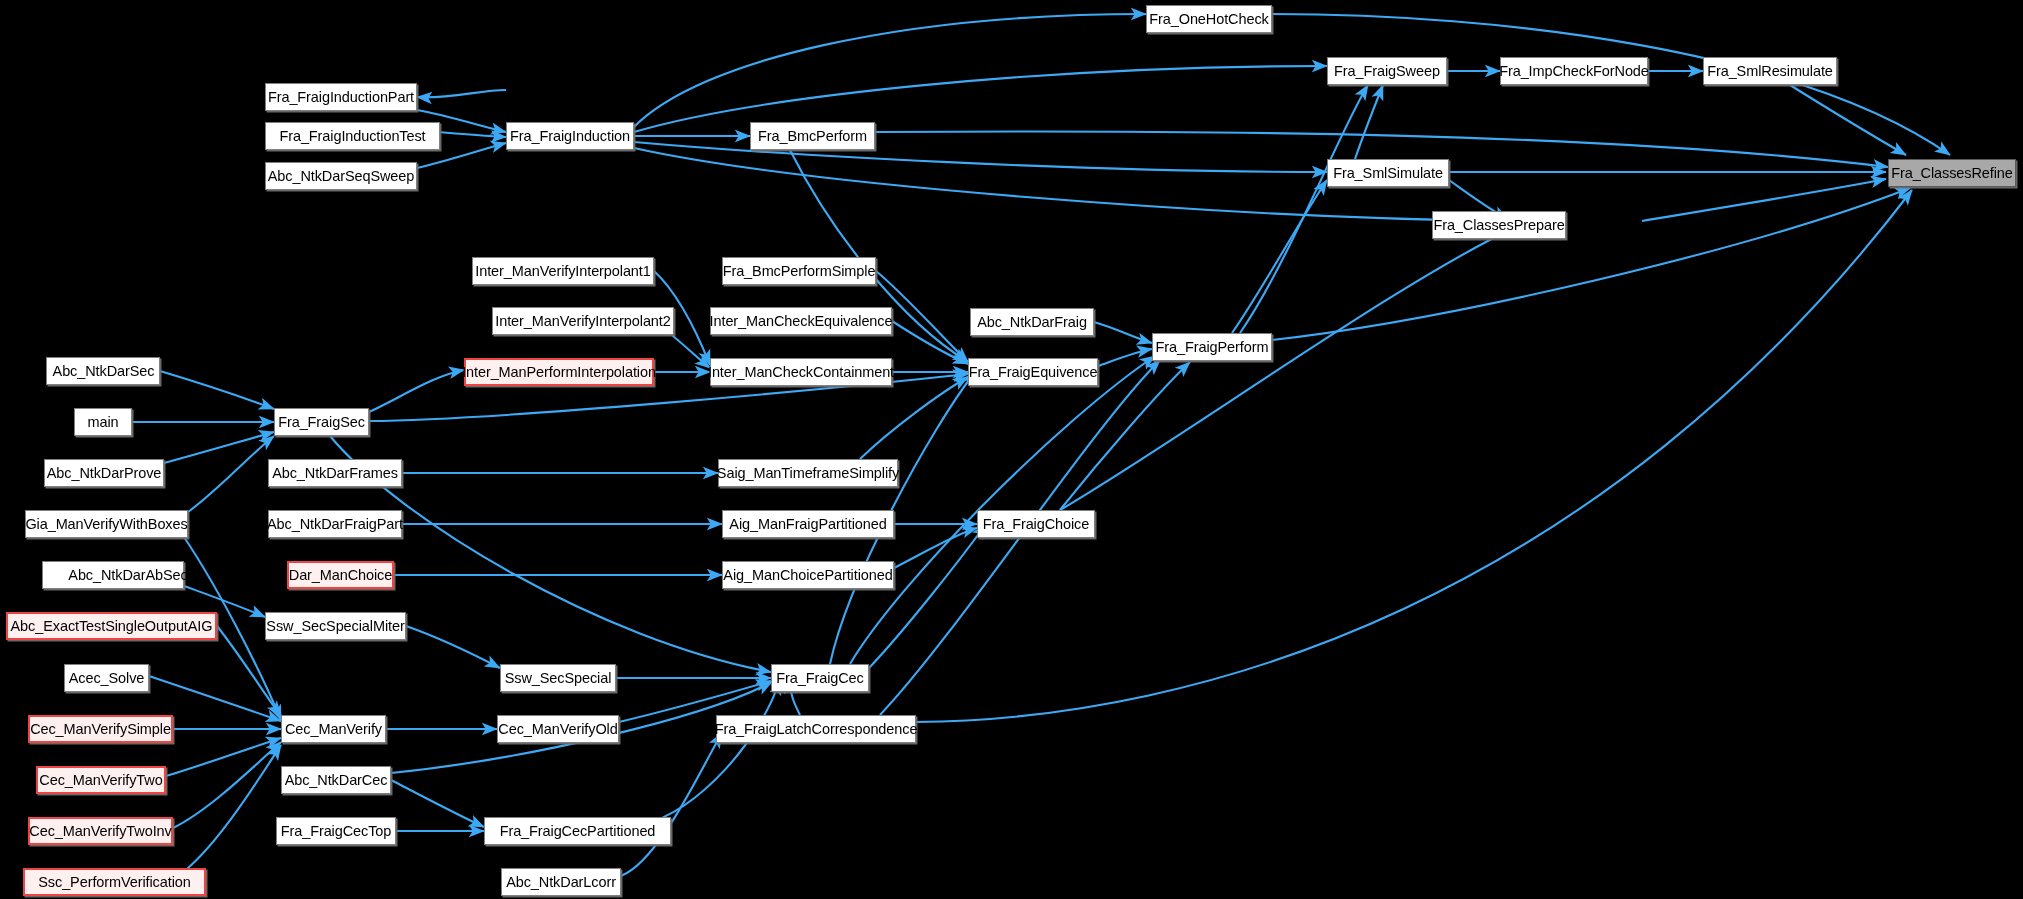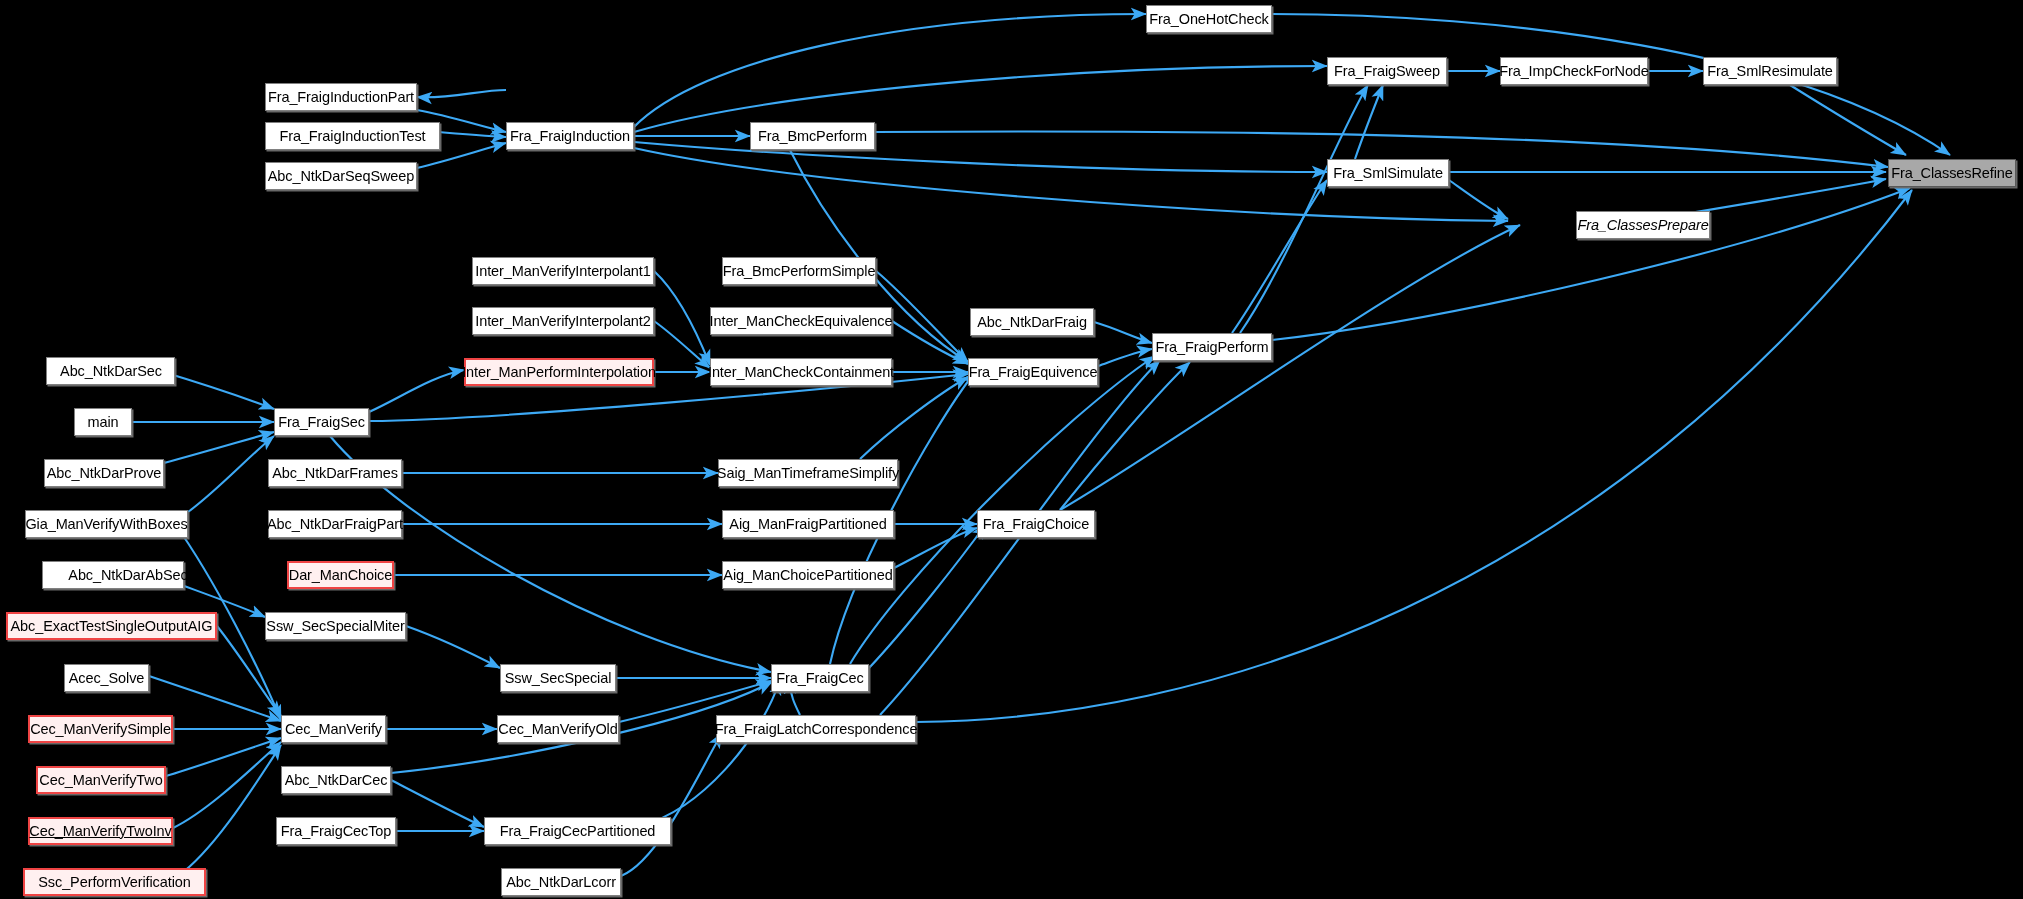--- a/index.html
+++ b/index.html
@@ -134,41 +134,41 @@
 <div class="node" style="left: 265px; top: 83px; width: 152px;">Fra_FraigInductionPart</div>
     <div class="node" style="left: 265px; top: 122px; width: 175px;">Fra_FraigInductionTest</div>
     <div class="node" style="left: 265px; top: 162px; width: 152px;">Abc_NtkDarSeqSweep</div>
     <div class="node" style="left: 506px; top: 122px; width: 128px;">Fra_FraigInduction</div>
     <div class="node" style="left: 750px; top: 122px; width: 125px;">Fra_BmcPerform</div>
     <div class="node" style="left: 1146px; top: 5px; width: 126px;">Fra_OneHotCheck</div>
     <div class="node" style="left: 1327px; top: 57px; width: 120px;">Fra_FraigSweep</div>
     <div class="node" style="left: 1500px; top: 57px; width: 148px;">Fra_ImpCheckForNode</div>
     <div class="node" style="left: 1703px; top: 57px; width: 134px;">Fra_SmlResimulate</div>
     <div class="node" style="left: 1327px; top: 159px; width: 122px;">Fra_SmlSimulate</div>
-    <div class="node" style="left: 1576px; top: 211px; width: 134px; font-style: italic;">Fra_ClassesPrepare</div>
+    <div class="node" style="left: 1432px; top: 211px; width: 134px;">Fra_ClassesPrepare</div>
     <div class="node highlight" style="left: 1888px; top: 159px; width: 128px;">Fra_ClassesRefine</div>
     <div class="node" style="left: 472px; top: 257px; width: 182px;">Inter_ManVerifyInterpolant1</div>
-    <div class="node" style="left: 472px; top: 307px; width: 182px; text-align: right;">Inter_ManVerifyInterpolant2</div>
+    <div class="node" style="left: 492px; top: 307px; width: 182px; text-align: right;">Inter_ManVerifyInterpolant2</div>
     <div class="node red" style="left: 464px; top: 358px; width: 190px;">Inter_ManPerformInterpolation</div>
     <div class="node" style="left: 722px; top: 257px; width: 154px;">Fra_BmcPerformSimple</div>
     <div class="node" style="left: 710px; top: 307px; width: 182px;">Inter_ManCheckEquivalence</div>
     <div class="node" style="left: 710px; top: 358px; width: 182px;">Inter_ManCheckContainment</div>
     <div class="node" style="left: 970px; top: 308px; width: 124px;">Abc_NtkDarFraig</div>
     <div class="node" style="left: 968px; top: 358px; width: 130px;">Fra_FraigEquivence</div>
     <div class="node" style="left: 1152px; top: 333px; width: 120px;">Fra_FraigPerform</div>
-    <div class="node" style="left: 46px; top: 357px; width: 129px; padding-left: 7px;">Abc_NtkDarSec</div>
+    <div class="node" style="left: 46px; top: 357px; width: 114px; padding-left: 7px;">Abc_NtkDarSec</div>
     <div class="node" style="left: 74px; top: 408px; width: 58px;">main</div>
     <div class="node" style="left: 44px; top: 459px; width: 120px;">Abc_NtkDarProve</div>
     <div class="node" style="left: 25px; top: 510px; width: 163px;">Gia_ManVerifyWithBoxes</div>
     <div class="node" style="left: 42px; top: 561px; width: 142px; padding-left: 36px;">Abc_NtkDarAbSec</div>
     <div class="node red" style="left: 6px; top: 612px; width: 211px;">Abc_ExactTestSingleOutputAIG</div>
     <div class="node" style="left: 64px; top: 664px; width: 85px;">Acec_Solve</div>
     <div class="node red" style="left: 28px; top: 715px; width: 145px;">Cec_ManVerifySimple</div>
     <div class="node red" style="left: 36px; top: 766px; width: 130px;">Cec_ManVerifyTwo</div>
-    <div class="node red" style="left: 28px; top: 817px; width: 145px; text-decoration: underline;">Cec_ManVerifyTwoInv</div>
+    <div class="node red" style="left: 28px; top: 817px; width: 145px;">Cec_ManVerifyTwoInv</div>
     <div class="node red" style="left: 23px; top: 868px; width: 183px;">Ssc_PerformVerification</div>
     <div class="node" style="left: 274px; top: 408px; width: 95px;">Fra_FraigSec</div>
     <div class="node" style="left: 268px; top: 459px; width: 134px;">Abc_NtkDarFrames</div>
     <div class="node" style="left: 268px; top: 510px; width: 134px;">Abc_NtkDarFraigPart</div>
     <div class="node red" style="left: 287px; top: 561px; width: 107px;">Dar_ManChoice</div>
     <div class="node" style="left: 265px; top: 612px; width: 141px;">Ssw_SecSpecialMiter</div>
     <div class="node" style="left: 281px; top: 715px; width: 105px;">Cec_ManVerify</div>
     <div class="node" style="left: 281px; top: 766px; width: 110px;">Abc_NtkDarCec</div>
     <div class="node" style="left: 276px; top: 817px; width: 120px;">Fra_FraigCecTop</div>
     <div class="node" style="left: 718px; top: 459px; width: 180px;">Saig_ManTimeframeSimplify</div>

